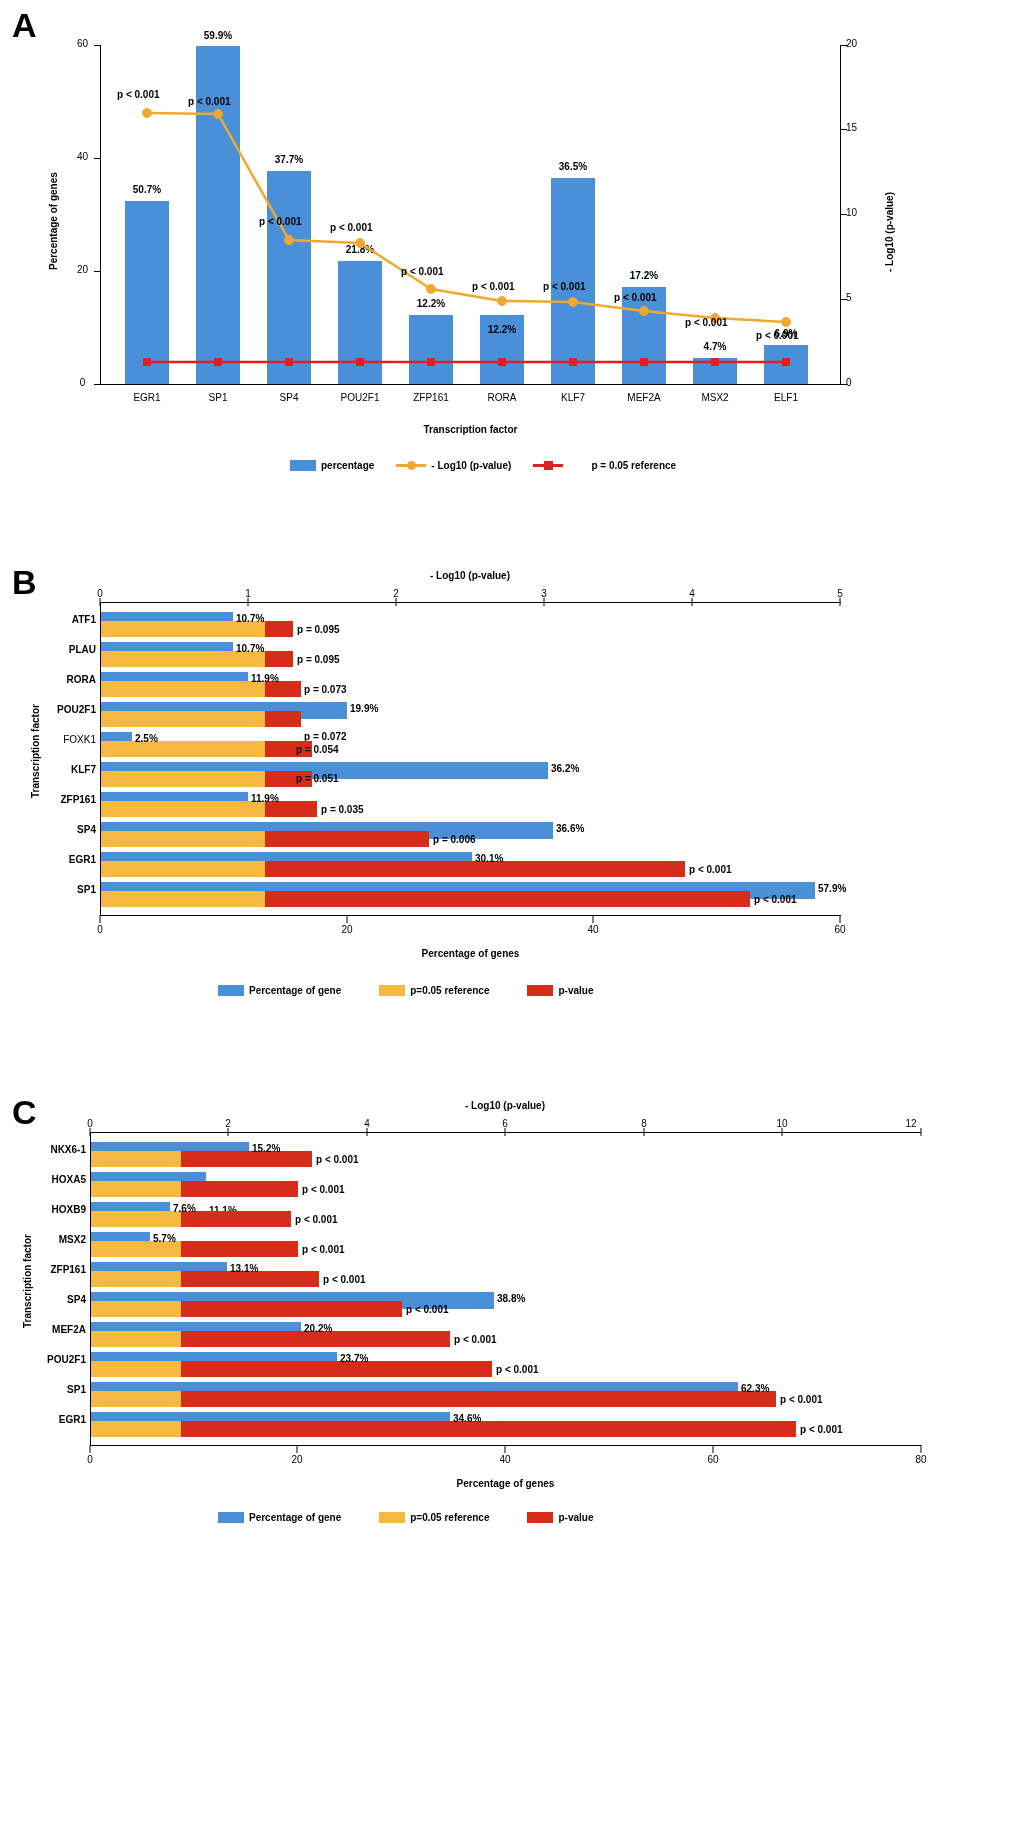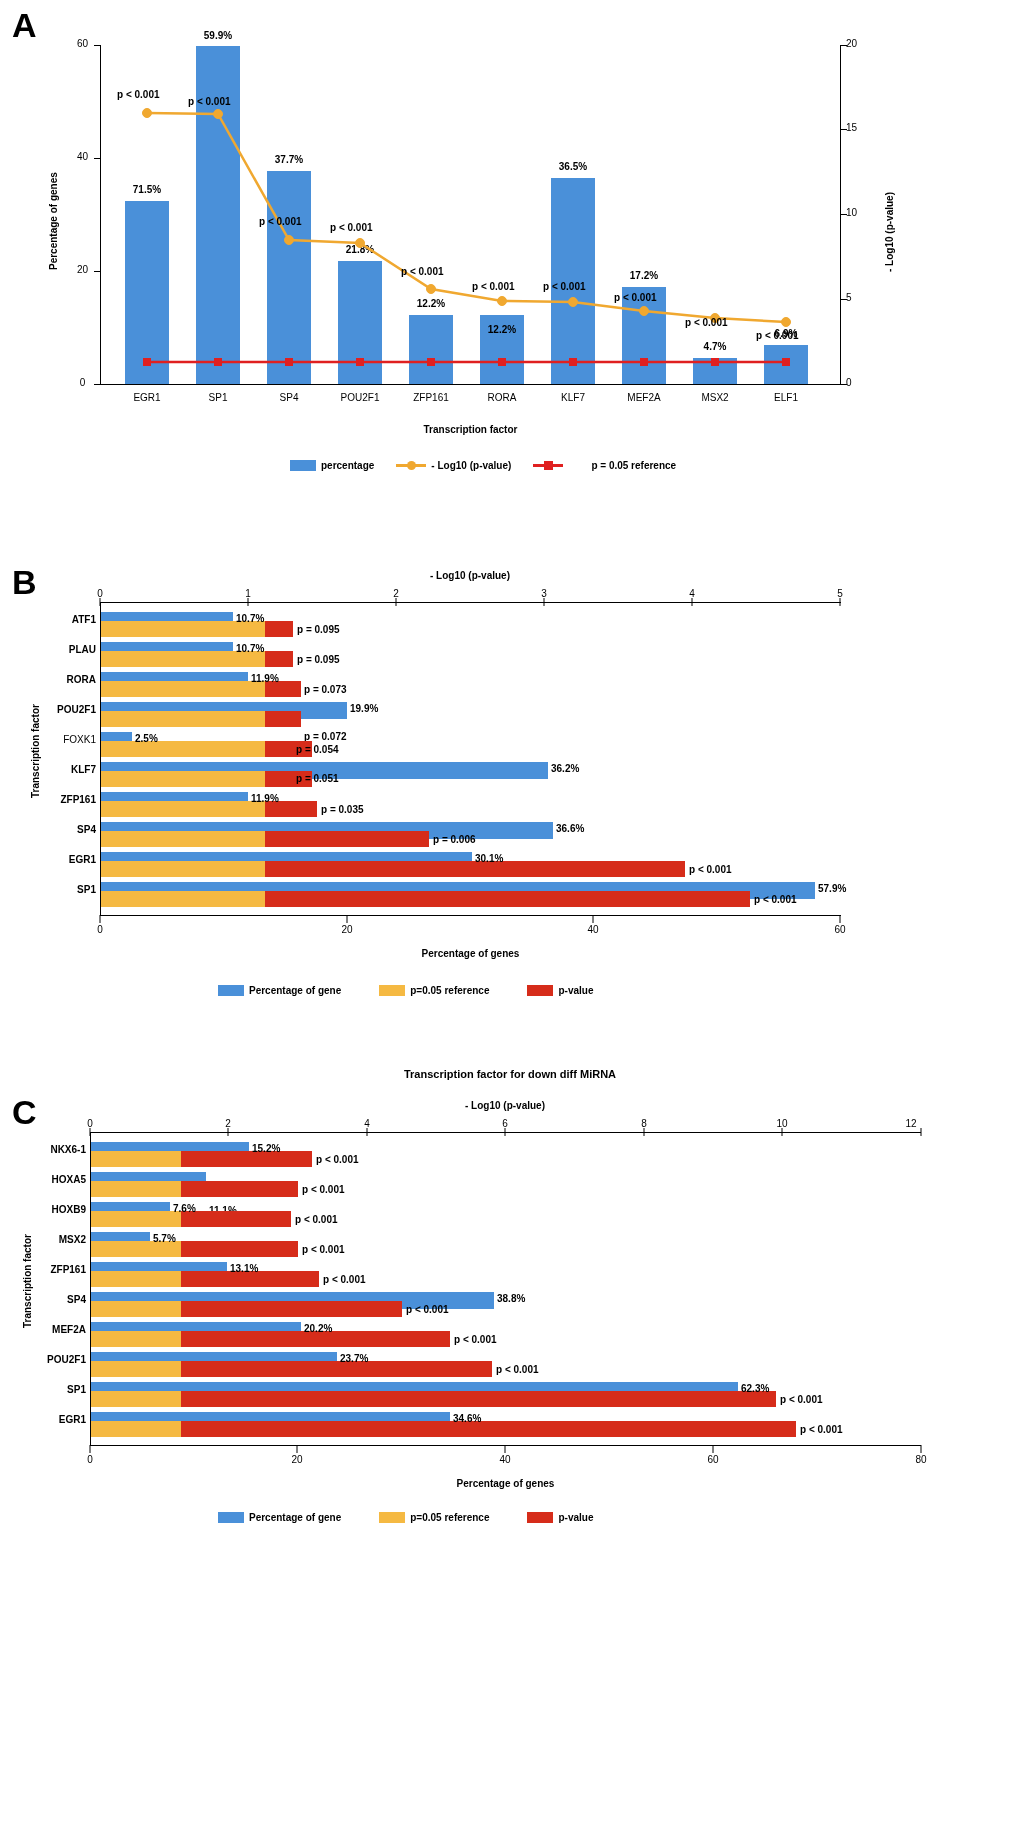--- a/index.html
+++ b/index.html
@@ -61,21 +61,21 @@
   <div class="bar barA" style="left:196px;top:46px;width:44px;height:338px;"></div>
   <div class="bar barA" style="left:267px;top:171px;width:44px;height:213px;"></div>
   <div class="bar barA" style="left:338px;top:261px;width:44px;height:123px;"></div>
   <div class="bar barA" style="left:409px;top:315px;width:44px;height:69px;"></div>
   <div class="bar barA" style="left:480px;top:315px;width:44px;height:69px;"></div>
   <div class="bar barA" style="left:551px;top:178px;width:44px;height:206px;"></div>
   <div class="bar barA" style="left:622px;top:287px;width:44px;height:97px;"></div>
   <div class="bar barA" style="left:693px;top:358px;width:44px;height:26px;"></div>
   <div class="bar barA" style="left:764px;top:345px;width:44px;height:39px;"></div>
 
-  <div class="dlabel" style="left:126px;top:184px;width:42px;text-align:center;">71.5%</div>
+  <div class="dlabel" style="left:126px;top:184px;width:42px;text-align:center;">50.7%</div>
   <div class="dlabel" style="left:197px;top:30px;width:42px;text-align:center;">59.9%</div>
   <div class="dlabel" style="left:268px;top:154px;width:42px;text-align:center;">37.7%</div>
   <div class="dlabel" style="left:339px;top:244px;width:42px;text-align:center;">21.8%</div>
   <div class="dlabel" style="left:410px;top:298px;width:42px;text-align:center;">12.2%</div>
   <div class="dlabel" style="left:481px;top:324px;width:42px;text-align:center;">12.2%</div>
   <div class="dlabel" style="left:552px;top:161px;width:42px;text-align:center;">36.5%</div>
   <div class="dlabel" style="left:623px;top:270px;width:42px;text-align:center;">17.2%</div>
   <div class="dlabel" style="left:694px;top:341px;width:42px;text-align:center;">4.7%</div>
   <div class="dlabel" style="left:765px;top:328px;width:42px;text-align:center;">6.9%</div>
 
@@ -265,21 +265,20 @@
     </div>
     <div class="legend-item" style="margin-left:30px;">
       <span class="swatch" style="background:#d62c1a;"></span>
       <span>p-value</span>
     </div>
   </div>
 </div>
 
 <div class="panel" style="top:1060px;height:500px;">
   <div class="panel-letter" style="left:12px;top:33px;">C</div>
-  <div class="chart-title" style="position:absolute;left:0;top:8px;width:1020px;font-size:11px;">Transcription factor for down diff MiRNA</div>
 
   <div class="axis-title" style="left:90px;top:40px;width:830px;">- Log10 (p-value)</div>
   <div class="axis-line" style="left:90px;top:72px;width:831px;height:1px;"></div>
 
   <div class="tick-label" style="left:75px;top:58px;width:30px;">0</div>
   <div class="tick-label" style="left:213px;top:58px;width:30px;">2</div>
   <div class="tick-label" style="left:352px;top:58px;width:30px;">4</div>
   <div class="tick-label" style="left:490px;top:58px;width:30px;">6</div>
   <div class="tick-label" style="left:629px;top:58px;width:30px;">8</div>
   <div class="tick-label" style="left:767px;top:58px;width:30px;">10</div>

